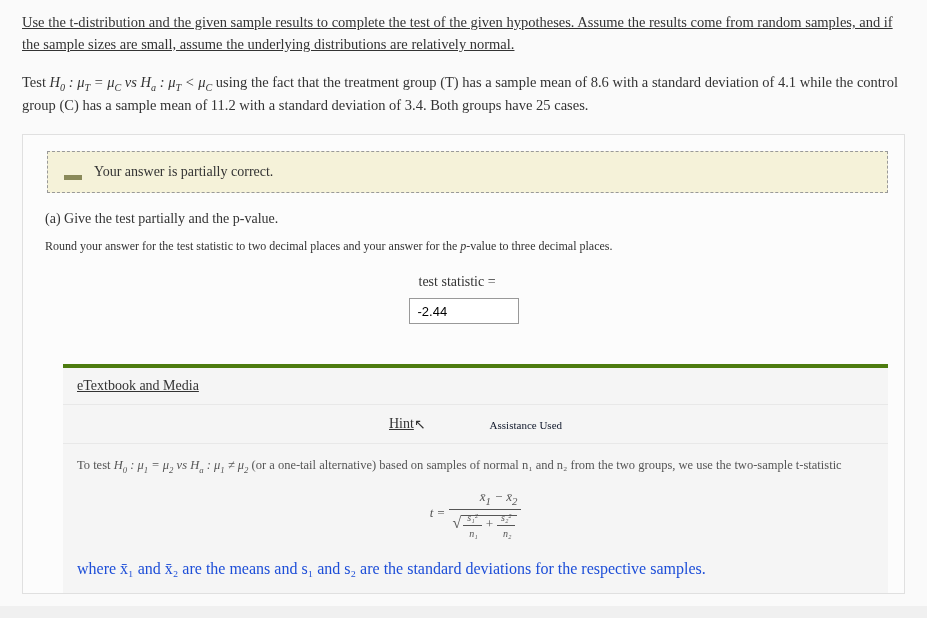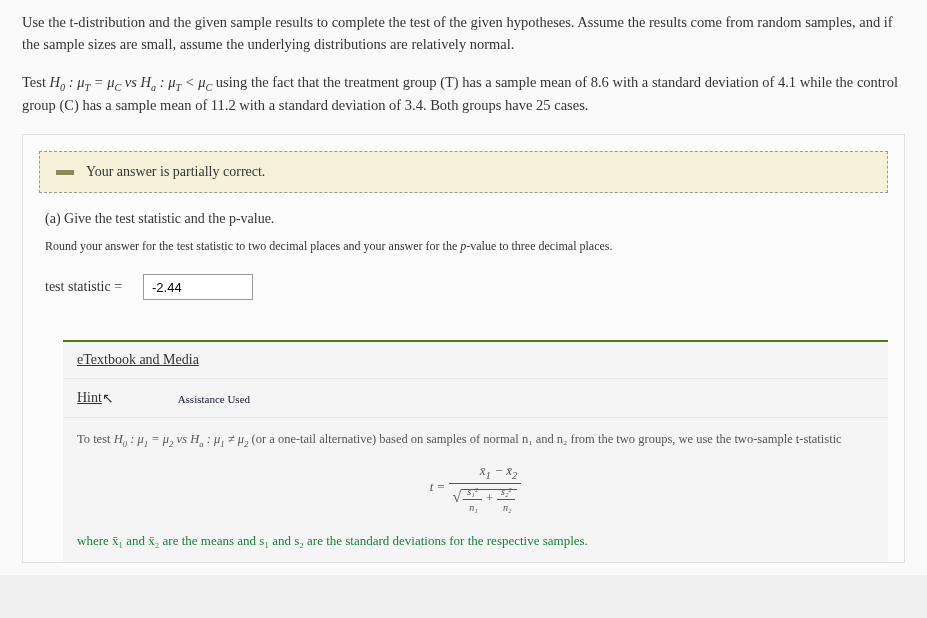--- a/index.html
+++ b/index.html
@@ -16,45 +16,46 @@
       color: #333;
     }
     .container {
       background: #fafafa;
       padding: 12px 22px;
     }
     .intro-text {
       font-size: 14.5px;
       line-height: 1.5;
       margin-bottom: 16px;
+      text-decoration: underline;
     }
     .test-text {
       font-size: 14.5px;
       line-height: 1.5;
       margin-bottom: 18px;
     }
     .math-sub {
       font-style: italic;
     }
     .math-sub sub {
       font-size: 0.7em;
       font-style: italic;
     }
     .inner-card {
       background: #fcfcfc;
       border: 1px solid #e0e0e0;
       padding: 0;
     }
     .feedback-box {
-      margin: 16px 16px 18px 16px;
+      margin: 16px 16px 18px 24px;
       padding: 12px 16px;
       background: #f5f2d9;
       border: 1.5px dashed #999;
       display: flex;
-      align-items: center;
+      align-items: flex-end;
       gap: 12px;
     }
     .feedback-bar {
       width: 18px;
       height: 5px;
       background: #8a8a5a;
     }
     .feedback-text {
       font-size: 14px;
       color: #333;
@@ -69,20 +70,21 @@
     .round-text {
       font-size: 12px;
       margin-bottom: 20px;
     }
     .input-row {
       display: flex;
       align-items: center;
       gap: 8px;
       margin-bottom: 22px;
       font-size: 14px;
+      flex-direction: column;
     }
     .input-label {
       min-width: 90px;
     }
     .input-box {
       border: 1px solid #999;
       background: #fff;
       padding: 4px 8px;
       font-size: 13px;
       width: 110px;
@@ -108,35 +110,35 @@
       color: #fff;
       display: inline-flex;
       align-items: center;
       justify-content: center;
       font-weight: bold;
       font-size: 14px;
     }
     .resources-section {
       margin: 10px 16px 0 40px;
       background: #f5f5f5;
-      border-top: 2px solid #4d7c0f;
+      border-top: 4px solid #4d7c0f;
     }
     .resource-link {
       padding: 10px 14px;
       border-bottom: 1px solid #e8e8e8;
       font-size: 14px;
       color: #333;
       cursor: pointer;
     }
     .resource-link.underline {
       text-decoration: underline;
     }
     .hint-row {
       display: flex;
-      justify-content: flex-start;
+      justify-content: center;
       align-items: center;
       padding: 10px 14px;
       border-bottom: 1px solid #e8e8e8;
     }
     .hint-label {
       text-decoration: underline;
       font-size: 14px;
     }
     .assistance {
       font-size: 11px;
@@ -165,22 +167,22 @@
       padding: 0 4px;
     }
     .frac .den {
       display: block;
       padding: 0 4px;
     }
     .sqrt-sym {
       font-size: 16px;
     }
     .where-text {
-      font-size: 13px;
-      color: #15803d;
+      font-size: 16px;
+      color: #1d4ed8;
       margin-top: 16px;
     }
     .cursor-icon {
       display: inline-block;
       font-size: 14px;
       color: #333;
       margin-right: 60px;
     }
   </style>
 </head>
@@ -193,21 +195,21 @@
     <span>Test </span><span class="math-sub"><i>H</i><sub>0</sub> : <i>μ<sub>T</sub></i> = <i>μ<sub>C</sub></i> vs <i>H<sub>a</sub></i> : <i>μ<sub>T</sub></i> &lt; <i>μ<sub>C</sub></i></span><span> using the fact that the treatment group (T) has a sample mean of 8.6 with a standard deviation of 4.1 while the control group (C) has a sample mean of 11.2 with a standard deviation of 3.4. Both groups have 25 cases.</span>
   </p>
 
   <div class="inner-card">
     <div class="feedback-box">
       <div class="feedback-bar"></div>
       <span class="feedback-text">Your answer is partially correct.</span>
     </div>
 
     <div class="content-area">
-      <p class="part-label">(a) Give the test statistic and the p-value.</p>
+      <p class="part-label">(a) Give the test partially and the p-value.</p>
       <p class="round-text">
         Round your answer for the test statistic to two decimal places and your answer for the <i>p</i>-value to three decimal places.
       </p>
 
       <div class="input-row">
         <span class="input-label">test statistic =</span>
         <input class="input-box" type="text" value="-2.44" style="">
       </div>
 
     </div>

